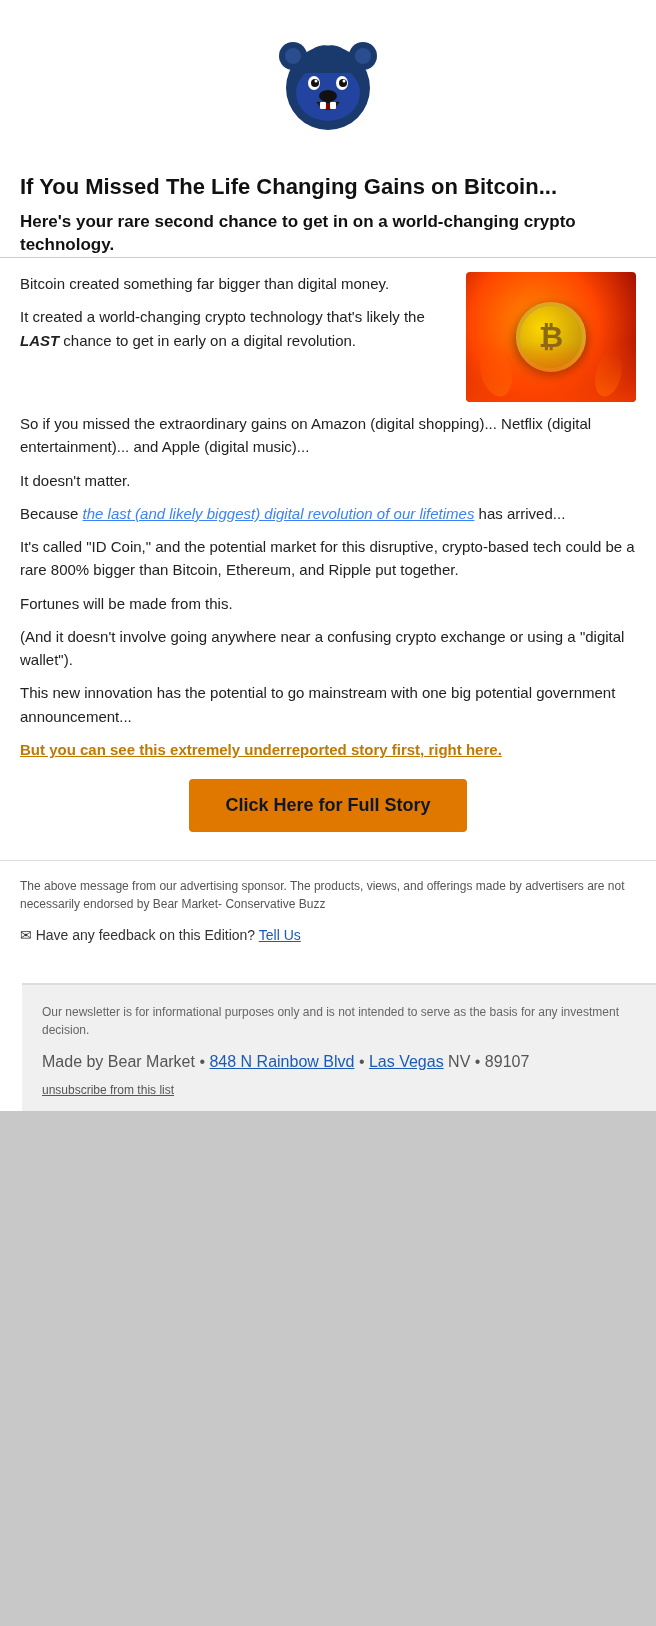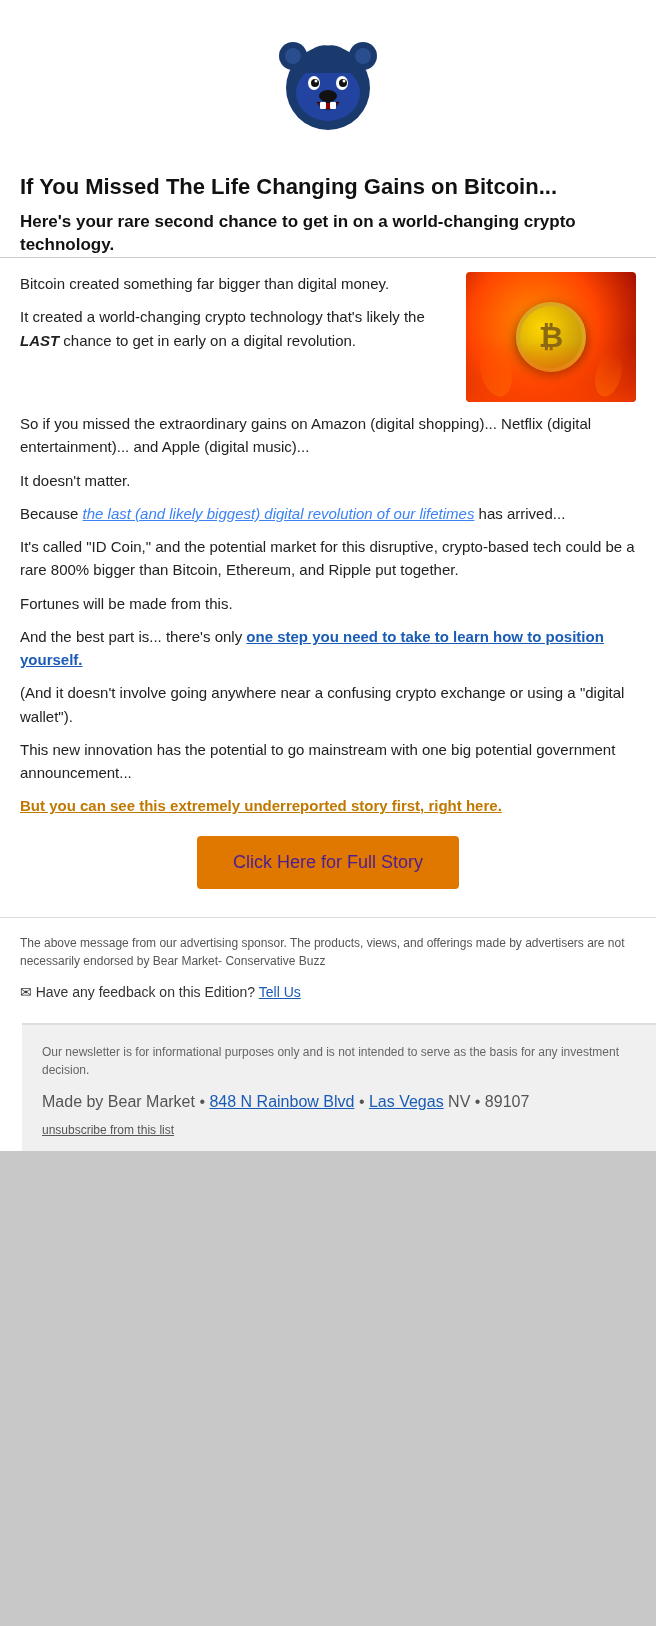--- a/index.html
+++ b/index.html
@@ -107,43 +107,43 @@
       text-decoration: underline;
       font-weight: bold;
     }
     .cta-button-row {
       text-align: center;
       margin: 18px 0 18px;
     }
     .cta-button {
       display: inline-block;
       background-color: #e07800;
-      color: #4c1d95;
+      color: #0f172a;
       font-size: 18px;
-      font-weight: normal;
+      font-weight: bold;
       padding: 16px 36px;
       border-radius: 4px;
       text-decoration: none;
       cursor: pointer;
       border: none;
     }
     .sponsor-section {
       padding: 16px 20px 14px;
       border-top: 1px solid #ddd;
     }
     .sponsor-text {
       font-size: 12px;
       color: #555;
       line-height: 1.5;
       margin-bottom: 14px;
     }
     .feedback-row {
       font-size: 14px;
       color: #333;
-      margin-bottom: 9px;
+      margin-bottom: 26px;
     }
     .feedback-row a {
       color: #1a5cb5;
       text-decoration: underline;
     }
     .footer-section {
       background: #f0f0f0;
       padding: 18px 20px 14px;
       border-top: 2px solid #ddd;
       margin-left: 22px;
@@ -244,23 +244,20 @@
       <p class="body-para">So if you missed the extraordinary gains on Amazon (digital shopping)... Netflix (digital entertainment)... and Apple (digital music)...</p>
       <p class="body-para">It doesn't matter.</p>
 
       <p class="body-para">
         <span>Because </span><a href="#" class="link-blue">the last (and likely biggest) digital revolution of our lifetimes</a><span> has arrived...</span>
       </p>
 
       <p class="body-para">It's called "ID Coin," and the potential market for this disruptive, crypto-based tech could be a rare 800% bigger than Bitcoin, Ethereum, and Ripple put together.</p>
       <p class="body-para">Fortunes will be made from this.</p>
 
-      <p class="body-para">
-        <span>And the best part is... there's only </span><a href="#" class="link-blue-bold">one step you need to take to learn how to position yourself.</a>
-      </p>
 
       <p class="body-para">(And it doesn't involve going anywhere near a confusing crypto exchange or using a "digital wallet").</p>
       <p class="body-para">This new innovation has the potential to go mainstream with one big potential government announcement...</p>
 
       <p class="body-para">
         <a href="#" class="link-orange">But you can see this extremely underreported story first, right here.</a>
       </p>
 
       <div class="cta-button-row">
         <button class="cta-button">Click Here for Full Story</button>

